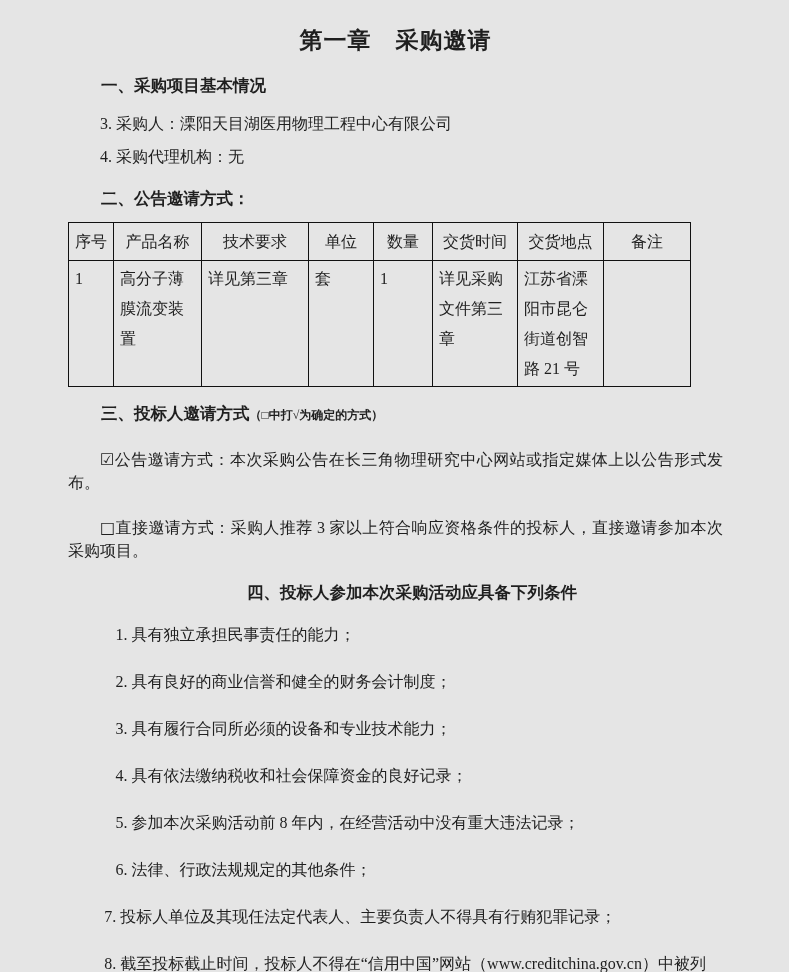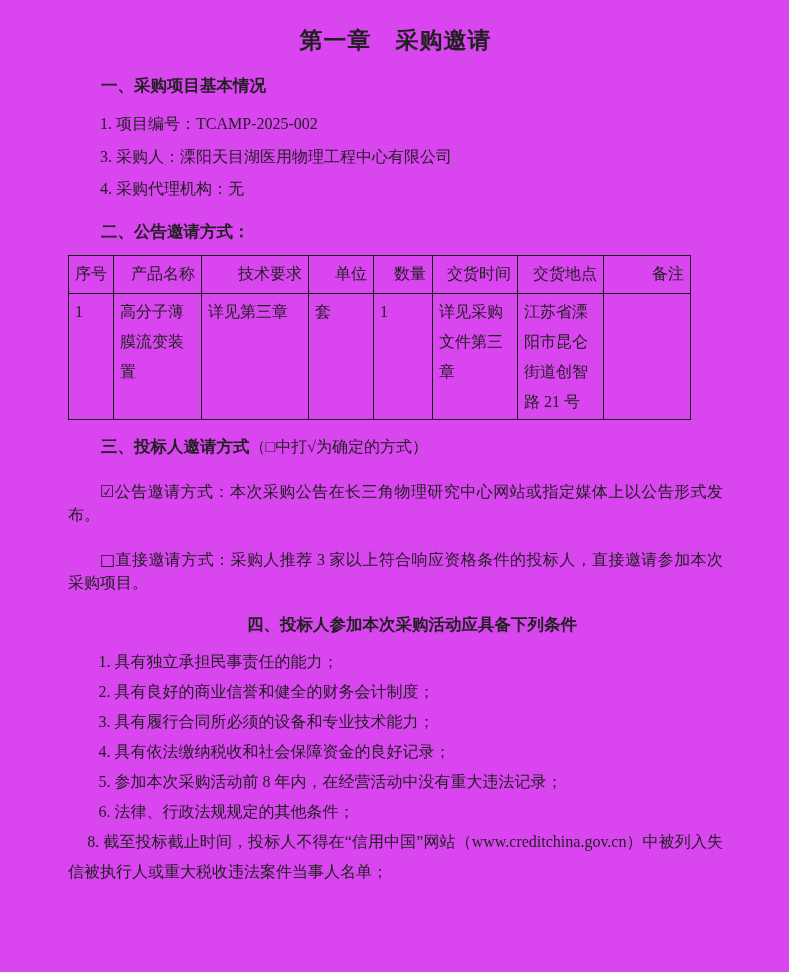--- a/index.html
+++ b/index.html
@@ -1,21 +1,21 @@
 <!DOCTYPE html>
 <html><head>
 <meta charset="utf-8">
 <style>
   html, body { margin: 0; padding: 0; background: #ffffff; }
   .page {
     position: relative;
     width: 789px;
     height: 972px;
     box-sizing: border-box;
-    background: #d946ef;
+    background: #e5e5e5;
     padding: 24px 66px 0 68px;
     font-family: "Liberation Serif", "DejaVu Serif", "DejaVu Sans", serif;
     font-size: 16px;
     color: #1f1f1f;
     overflow: hidden;
   }
   .title {
     font-family: "Liberation Sans", "DejaVu Sans", sans-serif;
     font-size: 23px;
     font-weight: bold;
@@ -27,43 +27,43 @@
   .h {
     font-family: "Liberation Sans", "DejaVu Sans", sans-serif;
     font-size: 16.5px;
     font-weight: bold;
     line-height: 22px;
     margin: 0;
     text-indent: 2em;
   }
   .h .note {
     font-family: "Liberation Serif", "DejaVu Serif", "DejaVu Sans", serif;
-    font-weight: normal;
-    font-size: 16px;
+    font-weight: bold;
+    font-size: 12px;
   }
   .gap-s1 { margin-top: 18px; }
   .list-a { margin-top: 12px; }
   .list-a p { margin: 0; line-height: 32.5px; text-indent: 2em; }
   .gap-s2 { margin-top: 14px; }
   .tbl {
     border-collapse: collapse;
     table-layout: fixed;
     width: 622px;
     margin-top: 13px;
   }
   .tbl th, .tbl td {
     border: 1.5px solid #111111;
     padding: 2px 6px;
     box-sizing: border-box;
     font-weight: normal;
     overflow: hidden;
   }
   .tbl thead th {
     height: 38px;
-    text-align: right;
+    text-align: center;
     vertical-align: middle;
     line-height: 20px;
   }
   .tbl tbody td {
     height: 106px;
     text-align: left;
     vertical-align: top;
     line-height: 30px;
     padding-top: 3px;
   }
@@ -73,35 +73,34 @@
     line-height: 23px;
     text-indent: 2em;
     text-align: justify;
   }
   .cb {
     font-family: "DejaVu Sans", sans-serif;
     font-size: 16px;
   }
   .gap-s4 { margin-top: 19px; text-align: center; }
   .list-b { margin-top: 12px; }
-  .list-b p { margin: 0; line-height: 30px; text-align: justify; }
+  .list-b p { margin: 17px; line-height: 30px; text-align: justify; }
   .ind2 { text-indent: 1.9em; }
   .ind1 { text-indent: 1.2em; }
 </style>
 </head>
 <body>
 
 <div class="page">
 
   <h1 class="title">第一章　采购邀请</h1>
 
   <h2 class="h gap-s1">一、采购项目基本情况</h2>
 
   <div class="list-a">
-    <p>1. 项目编号：TCAMP-2025-002</p>
     <p>3. 采购人：溧阳天目湖医用物理工程中心有限公司</p>
     <p>4. 采购代理机构：无</p>
   </div>
 
   <h2 class="h gap-s2">二、公告邀请方式：</h2>
 
   <table class="tbl">
     <colgroup>
       <col style="width:45px">
         <col style="width:88px">
@@ -146,17 +145,18 @@
 
   <h2 class="h gap-s4">四、投标人参加本次采购活动应具备下列条件</h2>
 
   <div class="list-b">
     <p class="ind2">1. 具有独立承担民事责任的能力；</p>
     <p class="ind2">2. 具有良好的商业信誉和健全的财务会计制度；</p>
     <p class="ind2">3. 具有履行合同所必须的设备和专业技术能力；</p>
     <p class="ind2">4. 具有依法缴纳税收和社会保障资金的良好记录；</p>
     <p class="ind2">5. 参加本次采购活动前 8 年内，在经营活动中没有重大违法记录；</p>
     <p class="ind2">6. 法律、行政法规规定的其他条件；</p>
+    <p class="ind1">7. 投标人单位及其现任法定代表人、主要负责人不得具有行贿犯罪记录；</p>
     <p class="ind1">8. 截至投标截止时间，投标人不得在“信用中国”网站（www.creditchina.gov.cn）中被列入失信被执行人或重大税收违法案件当事人名单；</p>
 
   </div>
 
 </div>
 
 </body></html>

